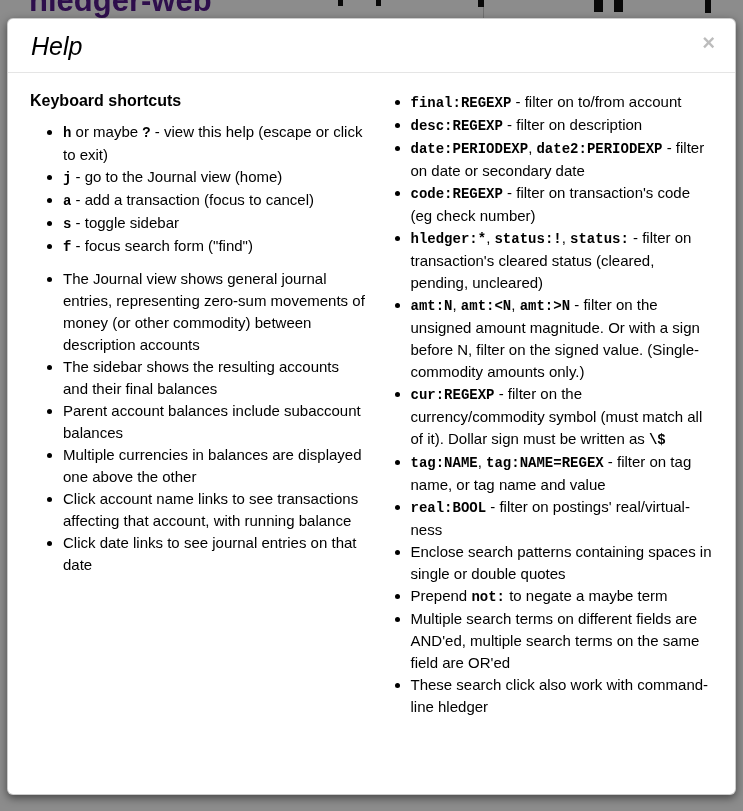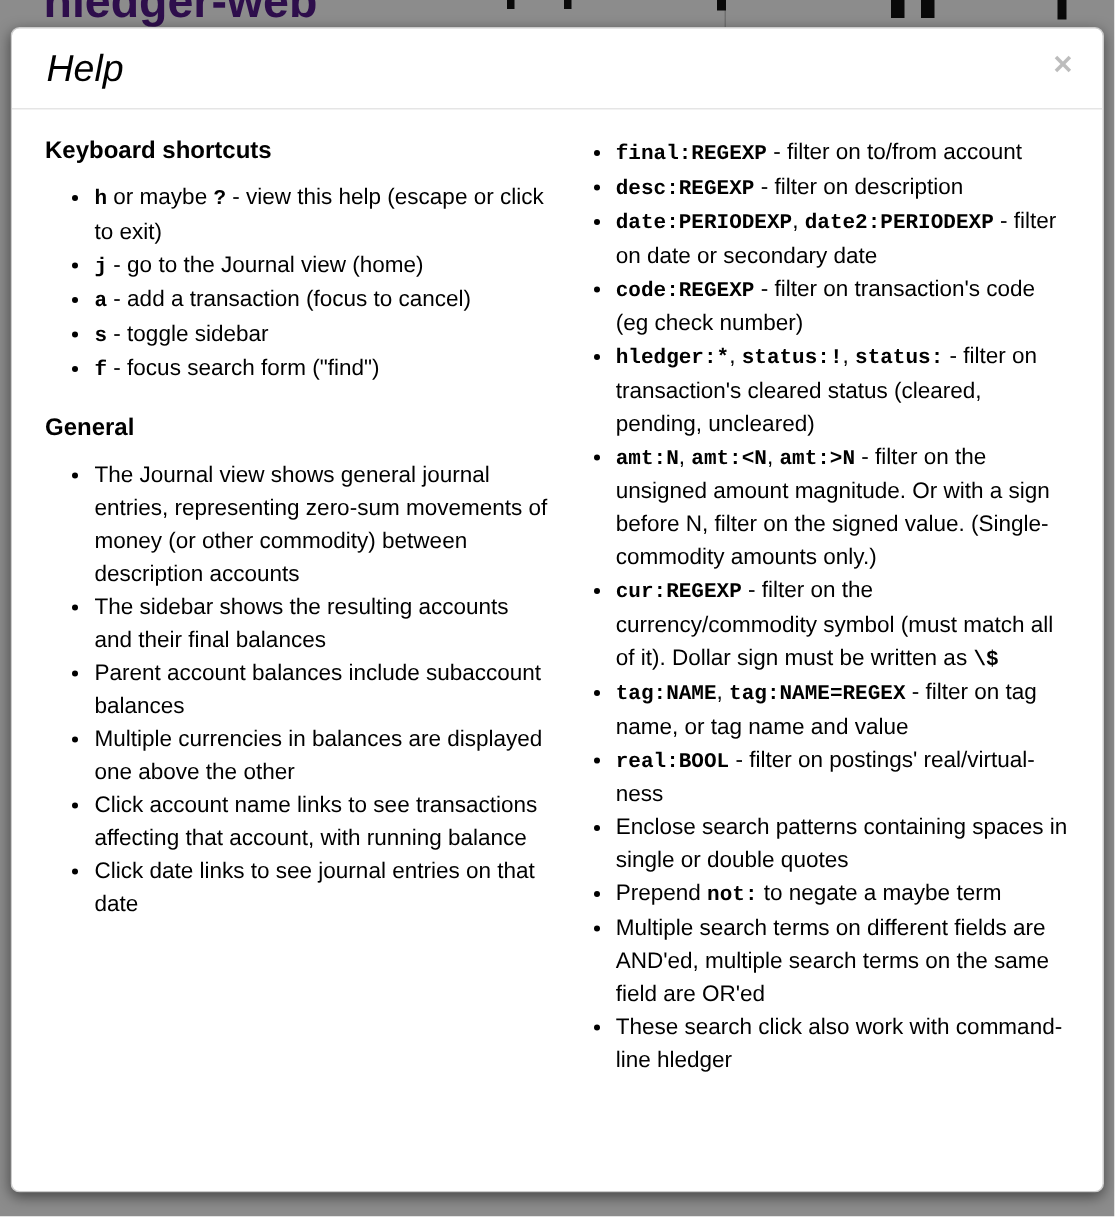--- a/index.html
+++ b/index.html
@@ -73,21 +73,20 @@
   <div class="modal-body">
     <div class="col">
         <h4 class="section-heading">Keyboard shortcuts</h4>
         <ul class="help-list">
           <li><code class="kbd">h</code><span> or maybe </span><code class="kbd">?</code><span> - view this help (escape or click to exit)</span></li>
           <li><code class="kbd">j</code><span> - go to the Journal view (home)</span></li>
           <li><code class="kbd">a</code><span> - add a transaction (focus to cancel)</span></li>
           <li><code class="kbd">s</code><span> - toggle sidebar</span></li>
           <li><code class="kbd">f</code><span> - focus search form ("find")</span></li>
         </ul>
-        <h4 class="section-heading">General</h4>
         <ul class="help-list">
           <li><span>The Journal view shows general journal entries, representing zero-sum movements of money (or other commodity) between description accounts</span></li>
           <li><span>The sidebar shows the resulting accounts and their final balances</span></li>
           <li><span>Parent account balances include subaccount balances</span></li>
           <li><span>Multiple currencies in balances are displayed one above the other</span></li>
           <li><span>Click account name links to see transactions affecting that account, with running balance</span></li>
           <li><span>Click date links to see journal entries on that date</span></li>
         </ul>
       </div>
     <div class="col">

